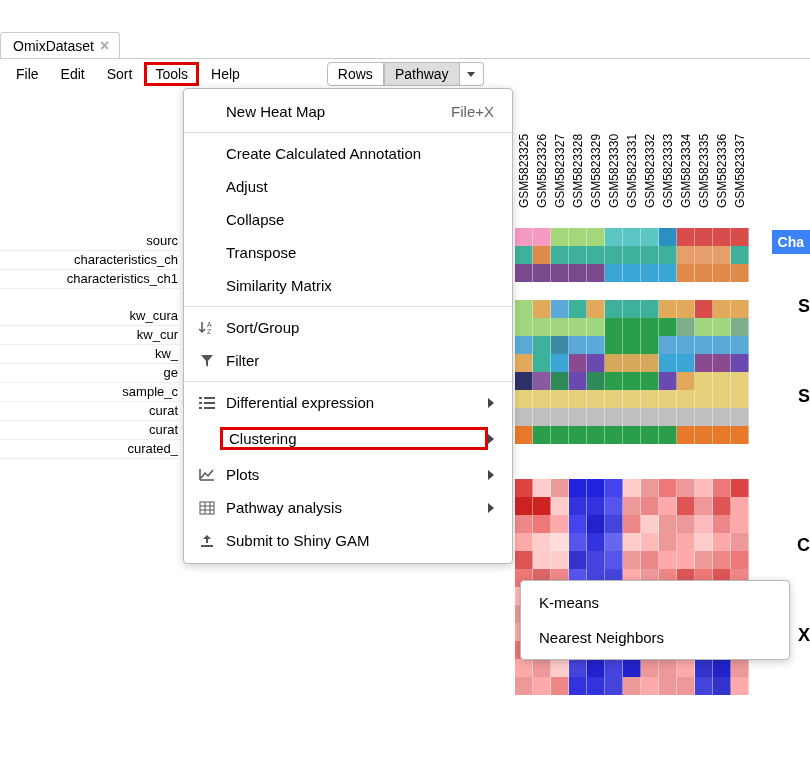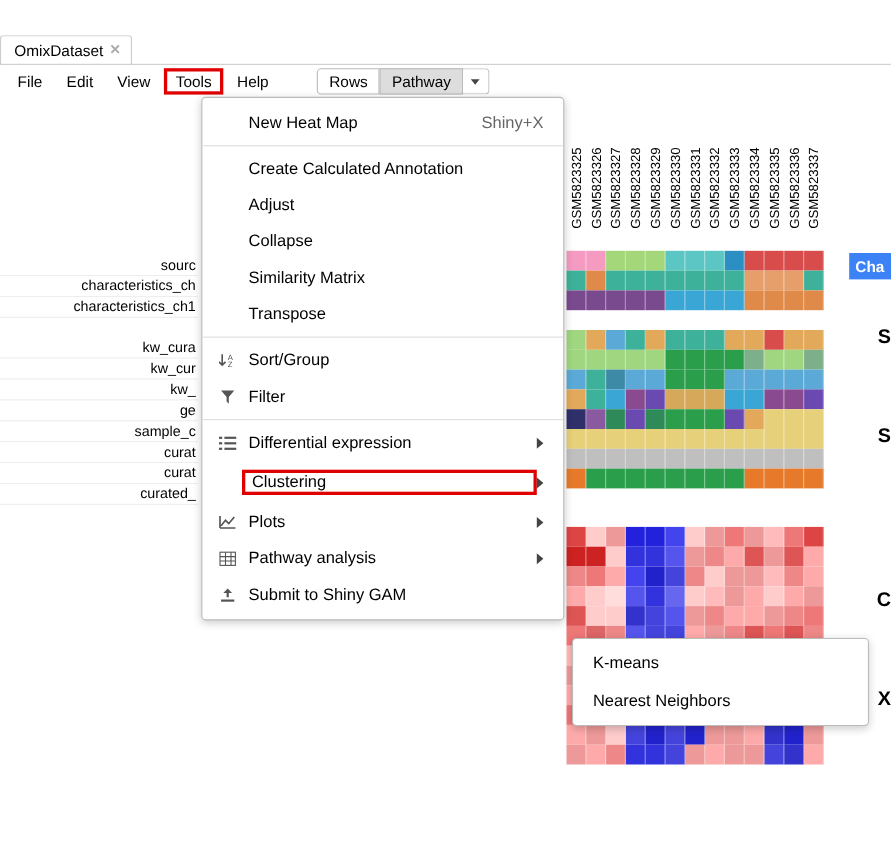--- a/index.html
+++ b/index.html
@@ -55,21 +55,21 @@
     .spacer-sm { width: 30px; }
     .btn-group {
       display: inline-flex;
     }
     .btn-group .btn {
       border: 1px solid #bbb;
       padding: 3px 10px;
       background: #fff;
       cursor: pointer;
     }
-    .btn-group .btn:first-child { border-radius: 4px 0 0 4px; }
+    .btn-group .btn:first-child { border-radius: 4px 0 0 4px; margin-left: 43px; }
     .btn-group .btn:last-child { border-radius: 0 4px 4px 0; border-left: none; }
     .btn-group .btn.active { background: #ddd; }
     .btn-caret {
       width: 24px;
       border: 1px solid #bbb;
       border-left: none;
       border-radius: 0 4px 4px 0;
       background: #fff;
       display: flex;
       align-items: center;
@@ -226,21 +226,21 @@
 <body>
 
 <div class="tab">
   <span>OmixDataset</span>
   <span class="tab-close">×</span>
 </div>
 
 <div class="menubar">
   <div class="menu-item">File</div>
   <div class="menu-item">Edit</div>
-  <div class="menu-item">View</div>
+  <div class="menu-item">Sort</div>
   <div class="menu-item highlighted">Tools</div>
   <div class="menu-item">Help</div>
   <span class="spacer-sm"></span>
   <div class="btn-group">
     <div class="btn">Rows</div>
     <div class="btn active">Pathway</div>
     <div class="btn-caret">
       <span class="caret-down"></span>
     </div>
   </div>
@@ -631,42 +631,42 @@
 <div class="right-panel-badge">Cha</div>
 <div class="right-letter" style="top:296px">S</div>
 <div class="right-letter" style="top:386px">S</div>
 <div class="right-letter" style="top:535px">C</div>
 <div class="right-letter" style="top:625px">X</div>
 
 <div class="dropdown">
   <div class="dd-item">
     <span class="dd-icon"></span>
     <span class="dd-label">New Heat Map</span>
-    <span class="dd-shortcut">Shiny+X</span>
+    <span class="dd-shortcut">File+X</span>
   </div>
   <div class="dd-divider"></div>
   <div class="dd-item">
     <span class="dd-icon"></span>
     <span class="dd-label">Create Calculated Annotation</span>
   </div>
   <div class="dd-item">
     <span class="dd-icon"></span>
     <span class="dd-label">Adjust</span>
   </div>
   <div class="dd-item">
     <span class="dd-icon"></span>
     <span class="dd-label">Collapse</span>
   </div>
   <div class="dd-item">
     <span class="dd-icon"></span>
+    <span class="dd-label">Transpose</span>
+  </div>
+  <div class="dd-item">
+    <span class="dd-icon"></span>
     <span class="dd-label">Similarity Matrix</span>
-  </div>
-  <div class="dd-item">
-    <span class="dd-icon"></span>
-    <span class="dd-label">Transpose</span>
   </div>
   <div class="dd-divider"></div>
   <div class="dd-item">
     <span class="dd-icon">
         <svg width="16" height="16" viewBox="0 0 16 16">
           <path d="M3 2 L3 12 M0 9 L3 12 L6 9" stroke="#555" stroke-width="1.5" fill="none"></path>
           <text x="8" y="7" font-size="7" fill="#555">A</text>
           <text x="8" y="14" font-size="7" fill="#555">Z</text>
         </svg>
       </span>

